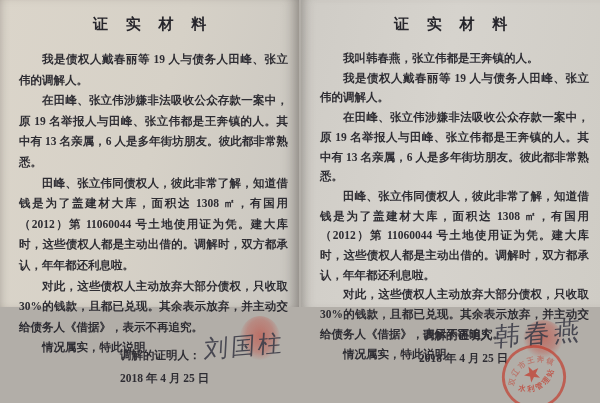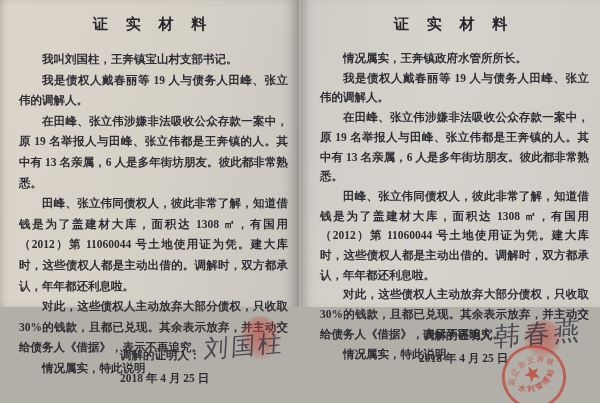--- a/index.html
+++ b/index.html
@@ -53,37 +53,36 @@
   .stamp{position:absolute;left:199px;top:343px;opacity:.88;transform:rotate(-28deg);}
 </style>
 </head>
 <body>
 
 <div class="photo">
 
   <div class="page page-left">
     <h1 class="doc-title">证 实 材 料</h1>
     <div class="doc-body">
-      <p>我叫刘国柱，王奔镇宝山村支部书记。</p>
       <p>我是债权人戴春丽等 19 人与债务人田峰、张立伟的调解人。</p>
       <p>在田峰、张立伟涉嫌非法吸收公众存款一案中，原 19 名举报人与田峰、张立伟都是王奔镇的人。其中有 13 名亲属，6 人是多年街坊朋友。彼此都非常熟悉。</p>
       <p>田峰、张立伟同债权人，彼此非常了解，知道借钱是为了盖建材大库，面积达 1308 ㎡，有国用（2012）第 11060044 号土地使用证为凭。建大库时，这些债权人都是主动出借的。调解时，双方都承认，年年都还利息啦。</p>
       <p>对此，这些债权人主动放弃大部分债权，只收取 30%的钱款，且都已兑现。其余表示放弃，并主动交给债务人《借据》，表示不再追究。</p>
       <p>情况属实，特此说明</p>
     </div>
     <div class="sig-label">调解的证明人：</div>
     <div class="fingerprint fp-left"></div>
     <div class="signature">刘国柱</div>
     <div class="date-line">2018 年 4 月 25 日</div>
   </div>
 
   <div class="page page-right">
     <h1 class="doc-title">证 实 材 料</h1>
     <div class="doc-body">
-      <p>情况属实，王奔镇政府水管所所长。</p>
+      <p>我叫韩春燕，张立伟都是王奔镇的人。</p>
       <p>我是债权人戴春丽等 19 人与债务人田峰、张立伟的调解人。</p>
       <p>在田峰、张立伟涉嫌非法吸收公众存款一案中，原 19 名举报人与田峰、张立伟都是王奔镇的人。其中有 13 名亲属，6 人是多年街坊朋友。彼此都非常熟悉。</p>
       <p>田峰、张立伟同债权人，彼此非常了解，知道借钱是为了盖建材大库，面积达 1308 ㎡，有国用（2012）第 11060044 号土地使用证为凭。建大库时，这些债权人都是主动出借的。调解时，双方都承认，年年都还利息啦。</p>
       <p>对此，这些债权人主动放弃大部分债权，只收取 30%的钱款，且都已兑现。其余表示放弃，并主动交给债务人《借据》，表示不再追究。</p>
       <p>情况属实，特此说明</p>
     </div>
     <div class="sig-label">调解的证明人：</div>
     <div class="fingerprint fp-right"></div>
     <div class="signature">韩春燕</div>
     <div class="date-line">2018 年 4 月 25 日</div>

